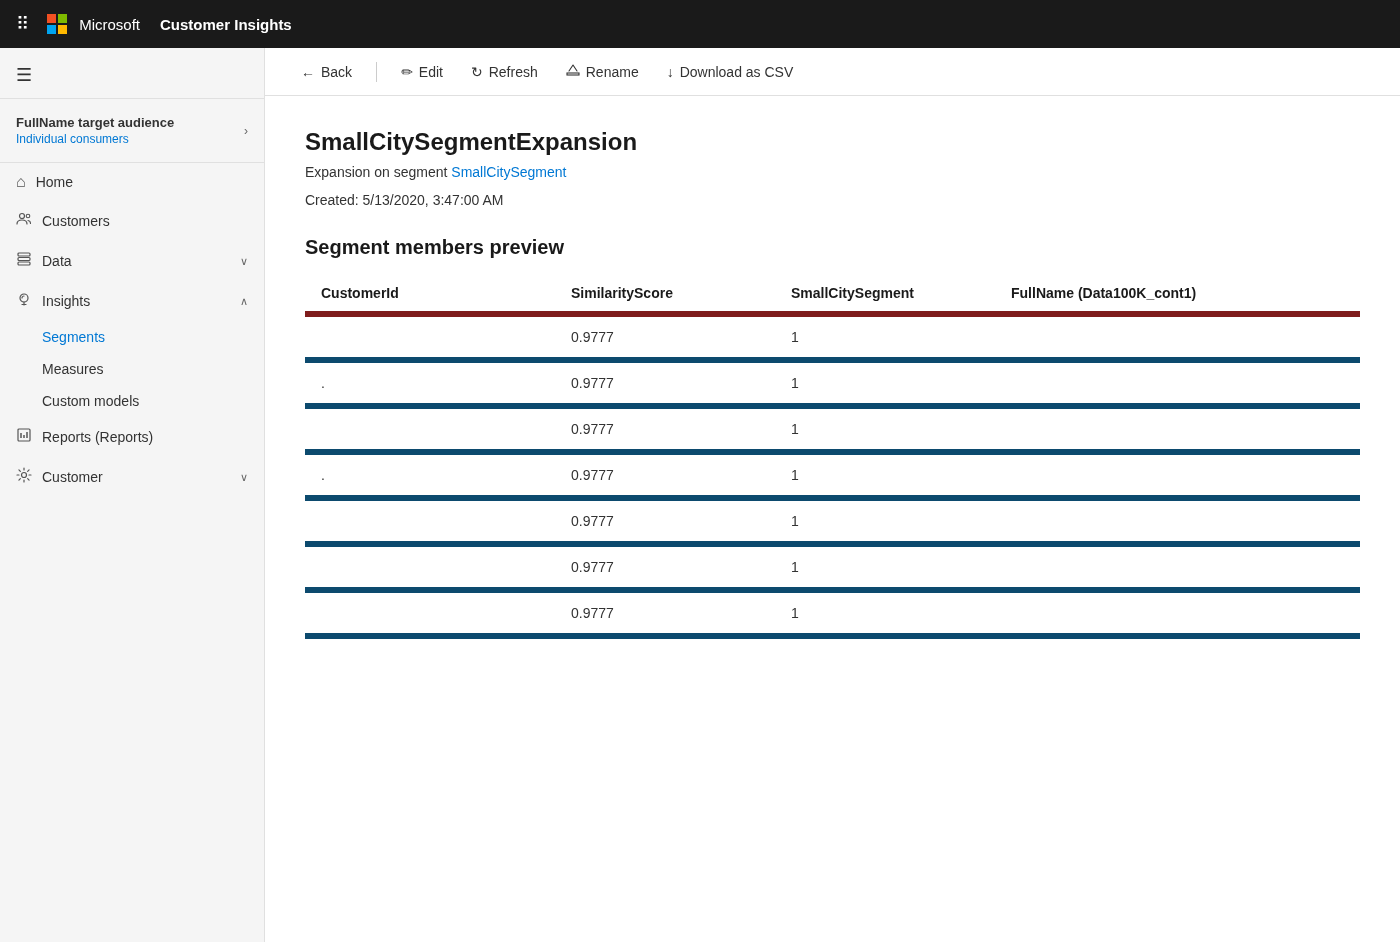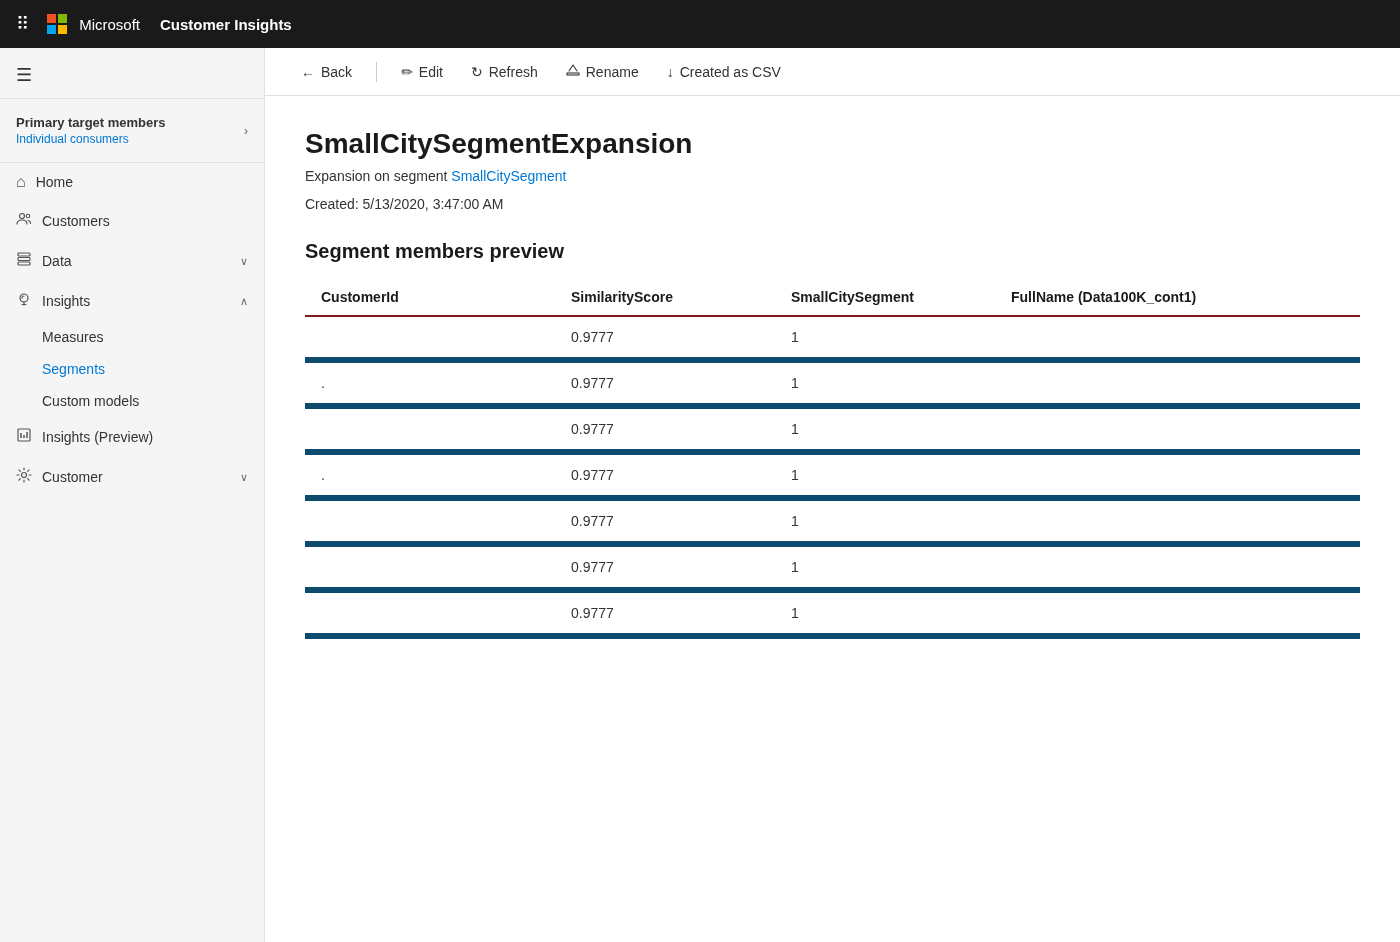--- a/index.html
+++ b/index.html
@@ -155,21 +155,21 @@
 
     
     .page-content {
       flex: 1;
       background: white;
       padding: 32px 40px;
       overflow-y: auto;
     }
 
     .segment-title {
-      font-size: 28px;
+      font-size: 24px;
       font-weight: 600;
       color: #1a1a1a;
       margin-bottom: 8px;
     }
     .segment-subtitle {
       font-size: 14px;
       color: #333;
       margin-bottom: 12px;
     }
     .segment-subtitle a {
@@ -203,21 +203,21 @@
     .data-table {
       width: 100%;
       border-collapse: collapse;
     }
     .data-table th {
       text-align: left;
       padding: 10px 16px;
       font-size: 14px;
       font-weight: 600;
       color: #1a1a1a;
-      border-bottom: 2px solid #7f1d1d;
+      border-bottom: 6px solid #7f1d1d;
     }
     .data-table td {
       padding: 12px 16px;
       font-size: 14px;
       color: #333;
       border-bottom: 6px solid #0c4a6e;
     }
 
     .col-customerid { width: 250px; }
     .col-similarity { width: 220px; }
@@ -245,21 +245,21 @@
 
   <div class="sidebar">
 
     <div class="sidebar-header">
       <span class="hamburger">☰</span>
     </div>
 
     <div class="audience-section">
       <div class="audience-row">
         <div>
-          <div class="audience-primary">Primary target members</div>
+          <div class="audience-primary">FullName target audience</div>
           <div class="audience-sub">Individual consumers</div>
         </div>
         <span class="audience-chevron">›</span>
       </div>
     </div>
 
     <nav>
       <div class="nav-item">
         <span class="nav-icon">⌂</span>
         <span>Home</span>
@@ -292,40 +292,40 @@
             <circle cx="8" cy="7" r="4" stroke="#555" stroke-width="1.2"></circle>
             <path d="M6 7a2 2 0 0 1 2-2" stroke="#555" stroke-width="1.2" stroke-linecap="round"></path>
             <line x1="8" y1="11" x2="8" y2="14" stroke="#555" stroke-width="1.2" stroke-linecap="round"></line>
             <line x1="6" y1="13.5" x2="10" y2="13.5" stroke="#555" stroke-width="1.2" stroke-linecap="round"></line>
           </svg>
         </span>
         <span>Insights</span>
         <span class="nav-chevron">∧</span>
       </div>
 
+      <div class="nav-sub-item active-sub">
+        <span>Segments</span>
+      </div>
       <div class="nav-sub-item">
         <span>Measures</span>
-      </div>
-      <div class="nav-sub-item active-sub">
-        <span>Segments</span>
       </div>
       <div class="nav-sub-item">
         <span>Custom models</span>
       </div>
 
       <div class="nav-item">
         <span class="nav-icon">
           <svg width="16" height="16" viewBox="0 0 16 16" fill="none">
             <rect x="2" y="2" width="12" height="12" rx="1" stroke="#555" stroke-width="1.2"></rect>
             <line x1="5" y1="6" x2="5" y2="11" stroke="#555" stroke-width="1.5"></line>
             <line x1="8" y1="8" x2="8" y2="11" stroke="#555" stroke-width="1.5"></line>
             <line x1="11" y1="5" x2="11" y2="11" stroke="#555" stroke-width="1.5"></line>
           </svg>
         </span>
-        <span>Insights (Preview)</span>
+        <span>Reports (Reports)</span>
       </div>
       <div class="nav-item">
         <span class="nav-icon">
           <svg width="16" height="16" viewBox="0 0 16 16" fill="none">
             <circle cx="8" cy="8" r="2.5" stroke="#555" stroke-width="1.2"></circle>
             <path d="M8 1v2M8 13v2M1 8h2M13 8h2M2.93 2.93l1.41 1.41M11.66 11.66l1.41 1.41M2.93 13.07l1.41-1.41M11.66 4.34l1.41-1.41" stroke="#555" stroke-width="1.2" stroke-linecap="round"></path>
           </svg>
         </span>
         <span>Customer</span>
         <span class="nav-chevron">∨</span>
@@ -353,21 +353,21 @@
         <span>
           <svg width="14" height="14" viewBox="0 0 14 14" fill="none">
             <rect x="1" y="10" width="12" height="2" stroke="#333" stroke-width="1.1"></rect>
             <path d="M3 8l4-6 4 6" stroke="#333" stroke-width="1.1" stroke-linecap="round" stroke-linejoin="round"></path>
           </svg>
         </span>
         <span>Rename</span>
       </button>
       <button class="toolbar-btn">
         <span>↓</span>
-        <span>Created as CSV</span>
+        <span>Download as CSV</span>
       </button>
     </div>
 
     <div class="page-content">
       <h1 class="segment-title">SmallCitySegmentExpansion</h1>
       <p class="segment-subtitle">
         <span>Expansion on segment </span><a href="#">SmallCitySegment</a>
       </p>
       <p class="segment-created">Created: 5/13/2020, 3:47:00 AM</p>
 

